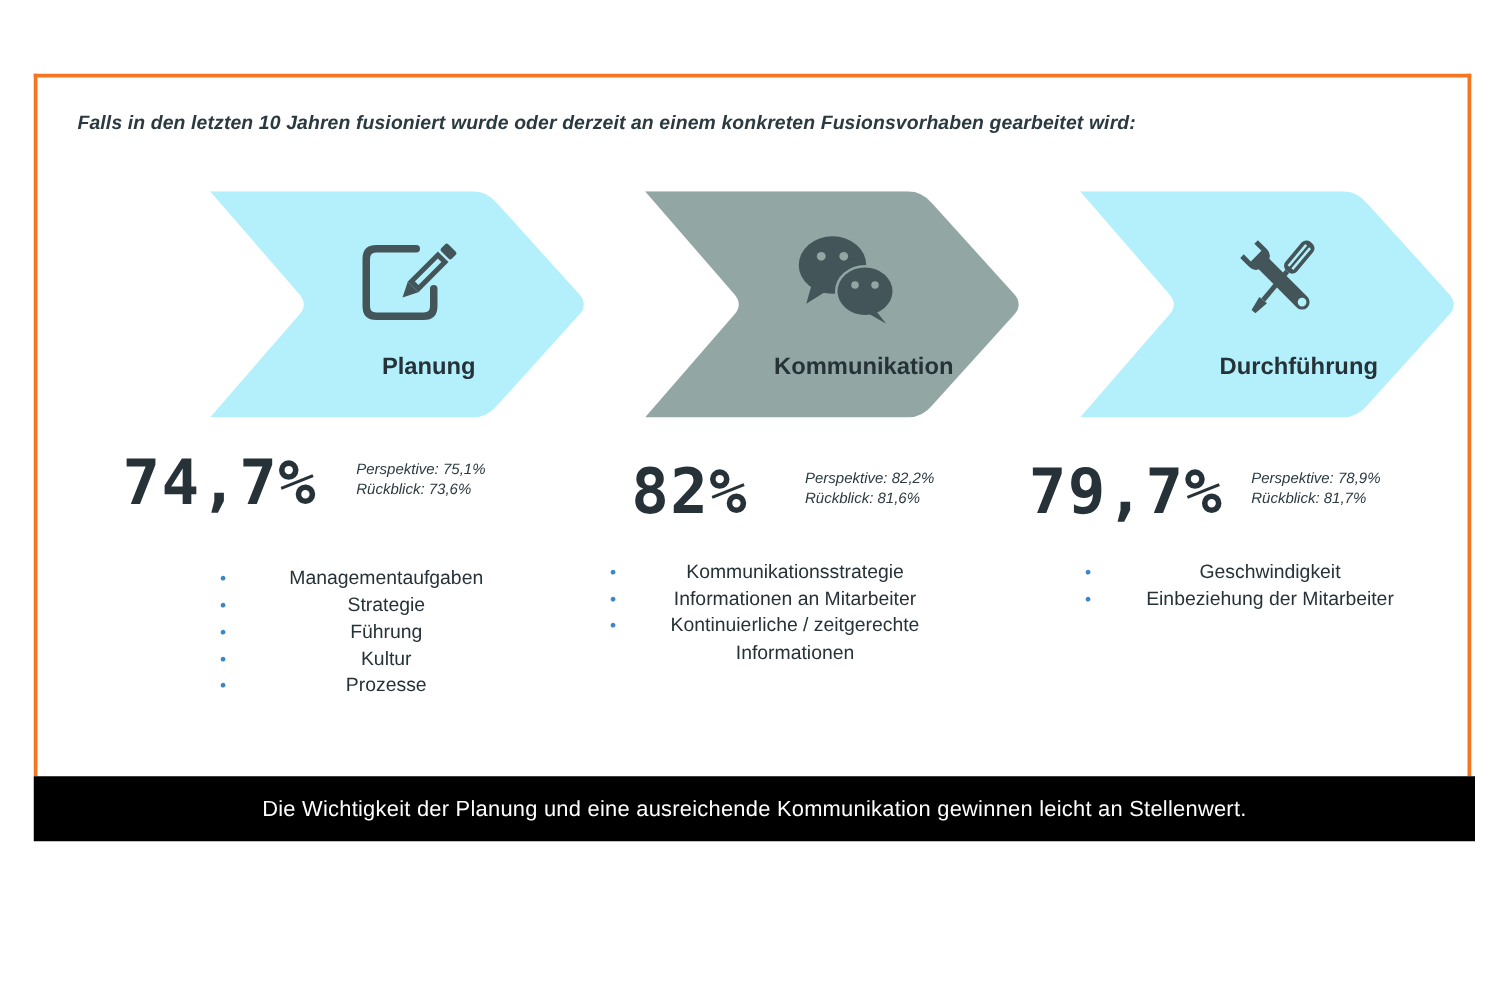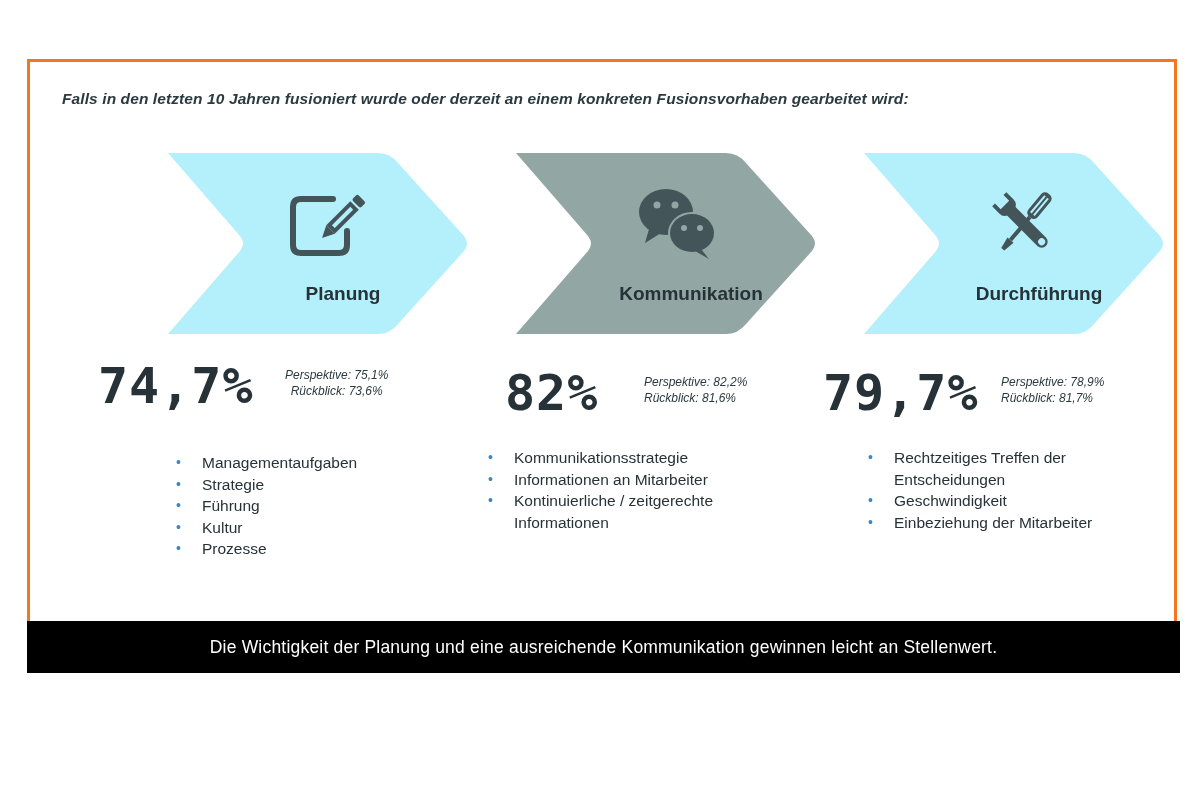--- a/index.html
+++ b/index.html
@@ -11,21 +11,21 @@
            font-weight:bold; color:#2b3a40; letter-spacing:0.1px; }
   .chev { position:absolute; top:153px; width:300px; height:159px; }
   .chev svg.shape { position:absolute; left:0; top:0; }
   .chev .icon { position:absolute; left:119px; top:34px; width:82px; height:74px; }
   .chev .label { position:absolute; left:60px; width:230px; top:130px; text-align:center;
                  font-size:19px; font-weight:bold; color:#263238; }
   .stat { position:absolute; }
   .stat .big { position:absolute; left:0; top:0; font-family:"DejaVu Sans Mono", monospace;
                font-size:50px; font-weight:bold; color:#263238; line-height:1; white-space:nowrap; letter-spacing:1px; }
   .stat .sub { position:absolute; top:6px; font-size:12px; font-style:italic; color:#2b3a40; line-height:16px; white-space:nowrap; }
-  ul.items { position:absolute; margin:0; padding:0; list-style:none; font-size:15.5px; color:#263238; line-height:21.5px; }
+  ul.items { position:absolute; margin:0; padding:0; list-style:none; font-size:15.5px; color:#263238; line-height:21.5px;text-align:center; }
   ul.items li { position:relative; padding-left:26px; }
   ul.items li::before { content:"•"; position:absolute; left:0; top:0; color:#3a86c8; font-size:14px; }
   .banner { position:absolute; left:27px; top:621px; width:1153px; height:52px; background:#000000;
             color:#ffffff; font-size:17.5px; text-align:center; line-height:52px; letter-spacing:0.2px; }
 </style>
 </head>
 <body>
 
 <div class="frame"></div>
 
@@ -42,21 +42,21 @@
       <rect x="46" y="12" width="12" height="34" fill="#44555a"></rect>
       <rect x="50" y="16" width="4" height="26" fill="#b3f0fc"></rect>
       <path d="M46,46 L58,46 L52,58 Z" fill="#44555a"></path>
     </g>
   </svg>
   <div class="label">Planung</div>
 </div>
 
 <div class="stat" style="left:98px; top:361px;">
   <div class="big">74,7%</div>
-  <div class="sub" style="left:187px;text-align:center;">
+  <div class="sub" style="left:187px;">
     <div>Perspektive: 75,1%</div>
     <div>Rückblick: 73,6%</div>
   </div>
 </div>
 
 <ul class="items" style="left:176px; top:452px; width:240px;">
   <li>Managementaufgaben</li>
   <li>Strategie</li>
   <li>Führung</li>
   <li>Kultur</li>
@@ -120,18 +120,17 @@
 
 <div class="stat" style="left:823px; top:368px;">
   <div class="big">79,7%</div>
   <div class="sub" style="left:178px;">
     <div>Perspektive: 78,9%</div>
     <div>Rückblick: 81,7%</div>
   </div>
 </div>
 
 <ul class="items" style="left:868px; top:447px; width:270px;">
-  <li>Rechtzeitiges Treffen der Entscheidungen</li>
   <li>Geschwindigkeit</li>
   <li>Einbeziehung der Mitarbeiter</li>
 </ul>
 
 <div class="banner">Die Wichtigkeit der Planung und eine ausreichende Kommunikation gewinnen leicht an Stellenwert.</div>
 
 </body></html>

